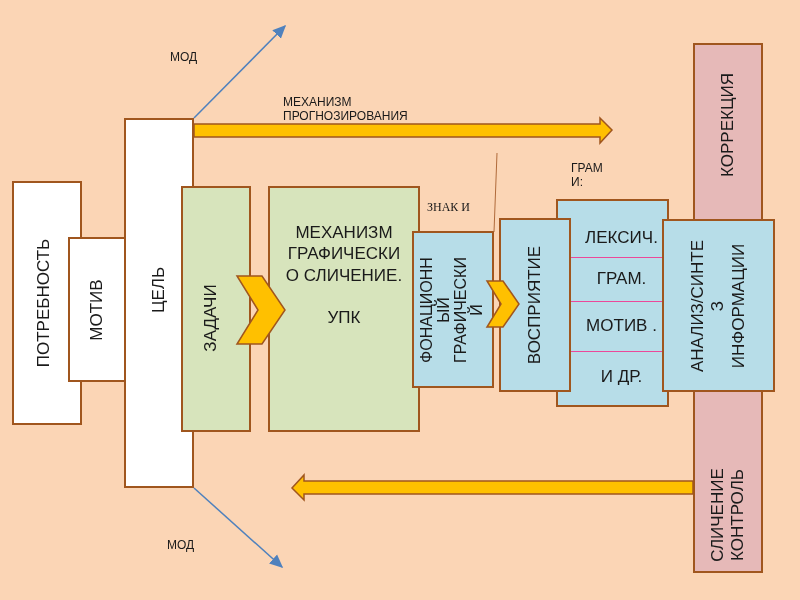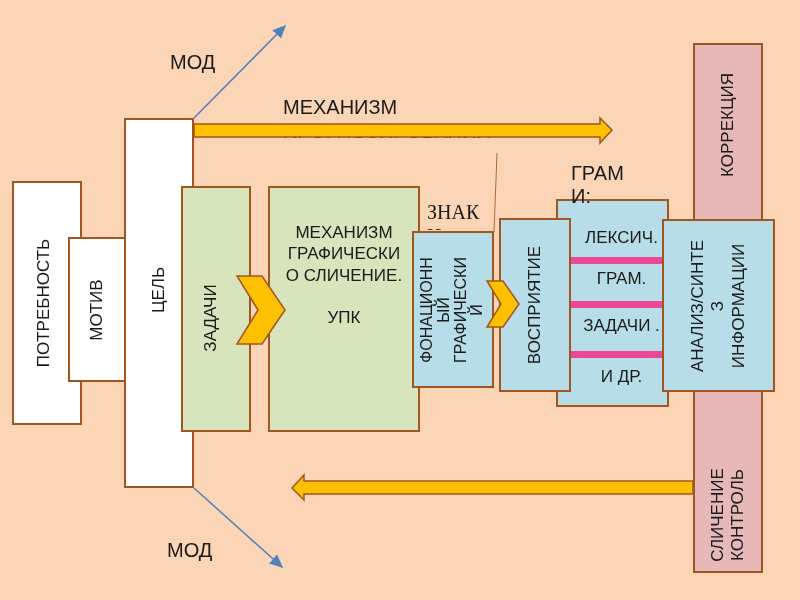--- a/index.html
+++ b/index.html
@@ -5,23 +5,23 @@
   html, body { margin:0; padding:0; }
   body { width:800px; height:600px; background:#fbd5b5; position:relative; overflow:hidden;
          font-family:"Liberation Sans", sans-serif; color:#1a1a1a; }
   .box { position:absolute; box-sizing:border-box; border:2px solid #a0561e; }
   .white { background:#ffffff; }
   .green { background:#d7e4bc; }
   .blue  { background:#b7dde8; }
   .pink  { background:#e6b9b8; }
   .vtext { position:absolute; left:50%; top:50%; transform:translate(-50%,-50%) rotate(-90deg);
            white-space:nowrap; font-size:17px; text-align:center; line-height:1.15; }
-  .lbl { position:absolute; font-size:20px; line-height:1.2; }
+  .lbl { position:absolute; font-size:12px; line-height:1.2; }
   .cell { position:absolute; left:0; right:0; display:flex; align-items:center; justify-content:center;
-          font-size:17px; border-bottom:7px solid #ec4899; }
+          font-size:17px; border-bottom:1px solid #ec4899; }
   svg.ov { position:absolute; left:0; top:0; }
 </style>
 </head>
 <body>
 
 <div class="lbl" style="left:170px;top:50px;">МОД</div>
 <div class="lbl" style="left:167px;top:538px;">МОД</div>
 
 <div class="lbl" style="left:283px;top:95px;">
   <div>МЕХАНИЗМ</div>
@@ -71,21 +71,21 @@
     <div>ФОНАЦИОНН</div>
     <div>ЫЙ</div>
     <div>ГРАФИЧЕСКИ</div>
     <div>Й</div>
   </div>
 </div>
 
 <div class="box blue" style="left:556px;top:199px;width:113px;height:208px;">
   <div class="cell" style="top:17px;height:39px;padding-left:18px;">ЛЕКСИЧ.</div>
   <div class="cell" style="top:56px;height:44px;padding-left:18px;">ГРАМ.</div>
-  <div class="cell" style="top:100px;height:50px;padding-left:18px;">ЗАДАЧИ .</div>
+  <div class="cell" style="top:100px;height:50px;padding-left:18px;">МОТИВ .</div>
   <div class="cell" style="top:150px;height:52px;padding-left:18px;border-bottom:none;">И ДР.</div>
 </div>
 
 <div class="lbl" style="left:571px;top:162px;line-height:1.15;height:42px;overflow:hidden;">
   <div>ГРАМ</div>
   <div>И:</div>
 </div>
 
 <div class="box blue" style="left:499px;top:218px;width:72px;height:174px;">
   <div class="vtext">ВОСПРИЯТИЕ</div>

